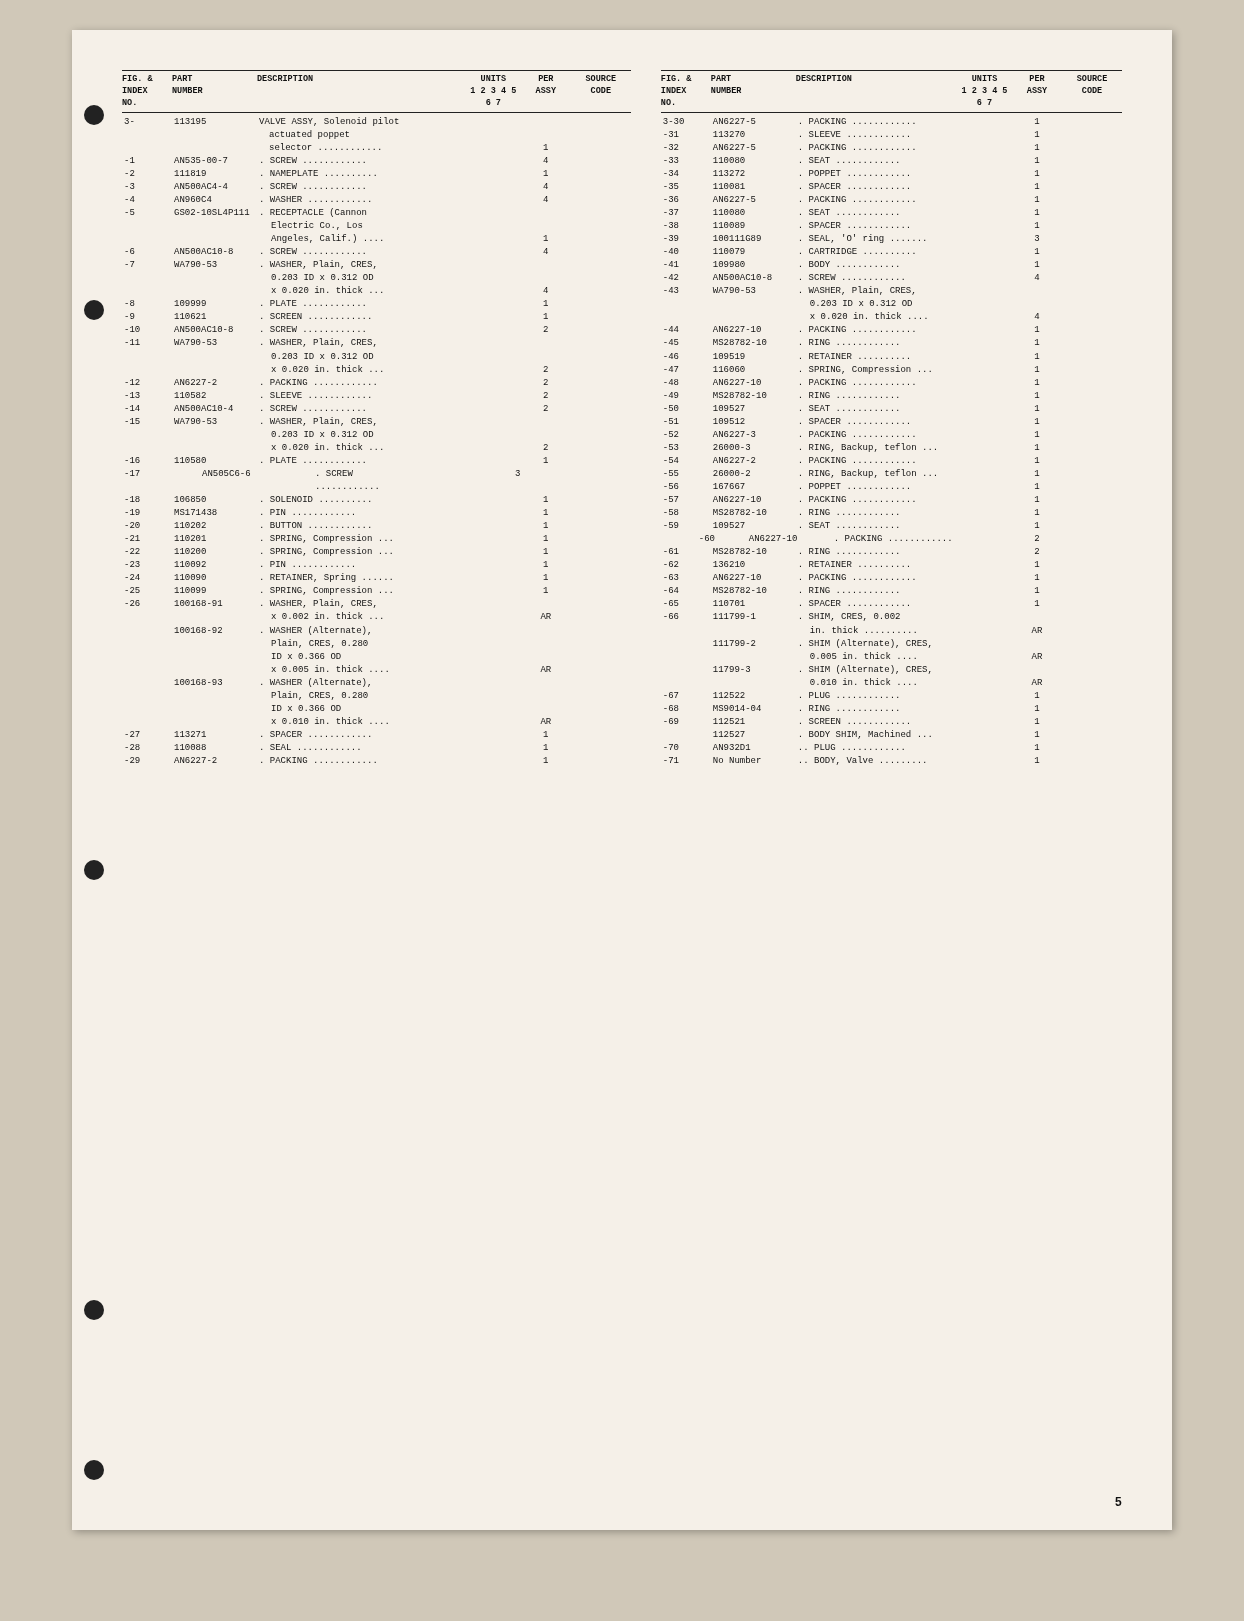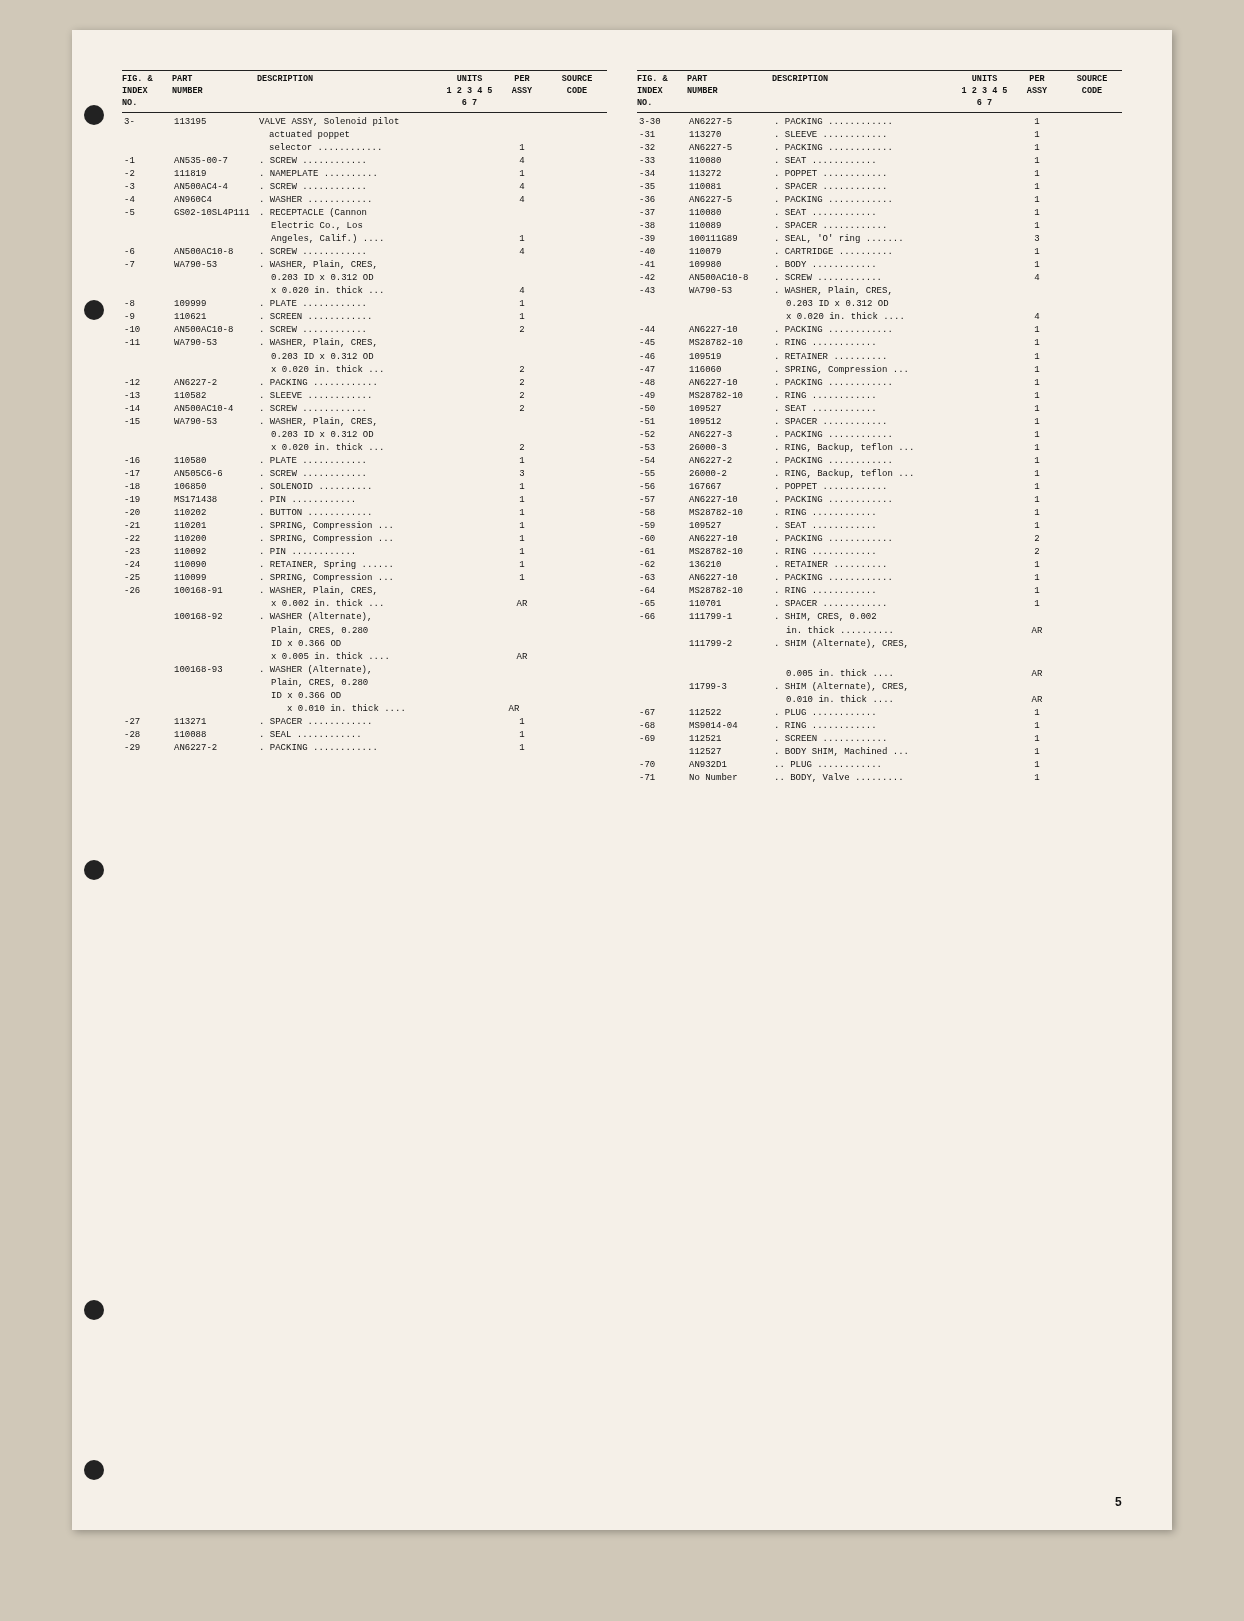--- a/index.html
+++ b/index.html
@@ -287,21 +287,21 @@
           <div class="rc"></div>
         </div>
         <div class="row" style="display:grid; grid-template-columns:50px 85px 1fr 55px 50px 60px;">
           <div class="rc">-16</div>
           <div class="rc">110580</div>
           <div class="rc">. PLATE ............</div>
           <div class="rc"></div>
           <div class="rc" style="text-align:center;">1</div>
           <div class="rc"></div>
         </div>
-        <div class="row" style="display:grid; grid-template-columns:50px 85px 1fr 55px 50px 60px;">
+        <div class="row" style="display:grid; grid-template-columns:50px 85px 1fr 55px 50px 60px;gap:28px;">
           <div class="rc">-17</div>
           <div class="rc">AN505C6-6</div>
           <div class="rc">. SCREW ............</div>
           <div class="rc"></div>
           <div class="rc" style="text-align:center;">3</div>
           <div class="rc"></div>
         </div>
         <div class="row" style="display:grid; grid-template-columns:50px 85px 1fr 55px 50px 60px;">
           <div class="rc">-18</div>
           <div class="rc">106850</div>
@@ -431,21 +431,21 @@
           <div class="rc"></div>
         </div>
         <div class="row" style="display:grid; grid-template-columns:50px 85px 1fr 55px 50px 60px;">
           <div class="rc"></div>
           <div class="rc"></div>
           <div class="rc" style="padding-left:14px;">ID x 0.366 OD</div>
           <div class="rc"></div>
           <div class="rc"></div>
           <div class="rc"></div>
         </div>
-        <div class="row" style="display:grid; grid-template-columns:50px 85px 1fr 55px 50px 60px;gap:8px;">
+        <div class="row" style="display:grid; grid-template-columns:50px 85px 1fr 55px 50px 60px;">
           <div class="rc"></div>
           <div class="rc"></div>
           <div class="rc" style="padding-left:14px;">x 0.010 in. thick ....</div>
           <div class="rc"></div>
           <div class="rc" style="text-align:center;">AR</div>
           <div class="rc"></div>
         </div>
         <div class="row" style="display:grid; grid-template-columns:50px 85px 1fr 55px 50px 60px;">
           <div class="rc">-27</div>
           <div class="rc">113271</div>
@@ -736,21 +736,21 @@
           <div class="rc"></div>
         </div>
         <div class="row" style="display:grid; grid-template-columns:50px 85px 1fr 55px 50px 60px;">
           <div class="rc">-59</div>
           <div class="rc">109527</div>
           <div class="rc">. SEAT ............</div>
           <div class="rc"></div>
           <div class="rc" style="text-align:center;">1</div>
           <div class="rc"></div>
         </div>
-        <div class="row" style="display:grid; grid-template-columns:50px 85px 1fr 55px 50px 60px;">
+        <div class="row" style="display:grid; grid-template-columns:50px 85px 1fr 55px 50px 60px;margin-left:36px;">
           <div class="rc">-60</div>
           <div class="rc">AN6227-10</div>
           <div class="rc">. PACKING ............</div>
           <div class="rc"></div>
           <div class="rc" style="text-align:center;">2</div>
           <div class="rc"></div>
         </div>
         <div class="row" style="display:grid; grid-template-columns:50px 85px 1fr 55px 50px 60px;">
           <div class="rc">-61</div>
           <div class="rc">MS28782-10</div>
@@ -808,21 +808,21 @@
           <div class="rc"></div>
         </div>
         <div class="row" style="display:grid; grid-template-columns:50px 85px 1fr 55px 50px 60px;">
           <div class="rc"></div>
           <div class="rc">111799-2</div>
           <div class="rc">. SHIM (Alternate), CRES,</div>
           <div class="rc"></div>
           <div class="rc"></div>
           <div class="rc"></div>
         </div>
-        <div class="row" style="display:grid; grid-template-columns:50px 85px 1fr 55px 50px 60px;margin-top:17px;">
+        <div class="row" style="display:grid; grid-template-columns:50px 85px 1fr 55px 50px 60px;">
           <div class="rc"></div>
           <div class="rc"></div>
           <div class="rc" style="padding-left:14px;">0.005 in. thick ....</div>
           <div class="rc"></div>
           <div class="rc" style="text-align:center;">AR</div>
           <div class="rc"></div>
         </div>
         <div class="row" style="display:grid; grid-template-columns:50px 85px 1fr 55px 50px 60px;">
           <div class="rc"></div>
           <div class="rc">11799-3</div>

